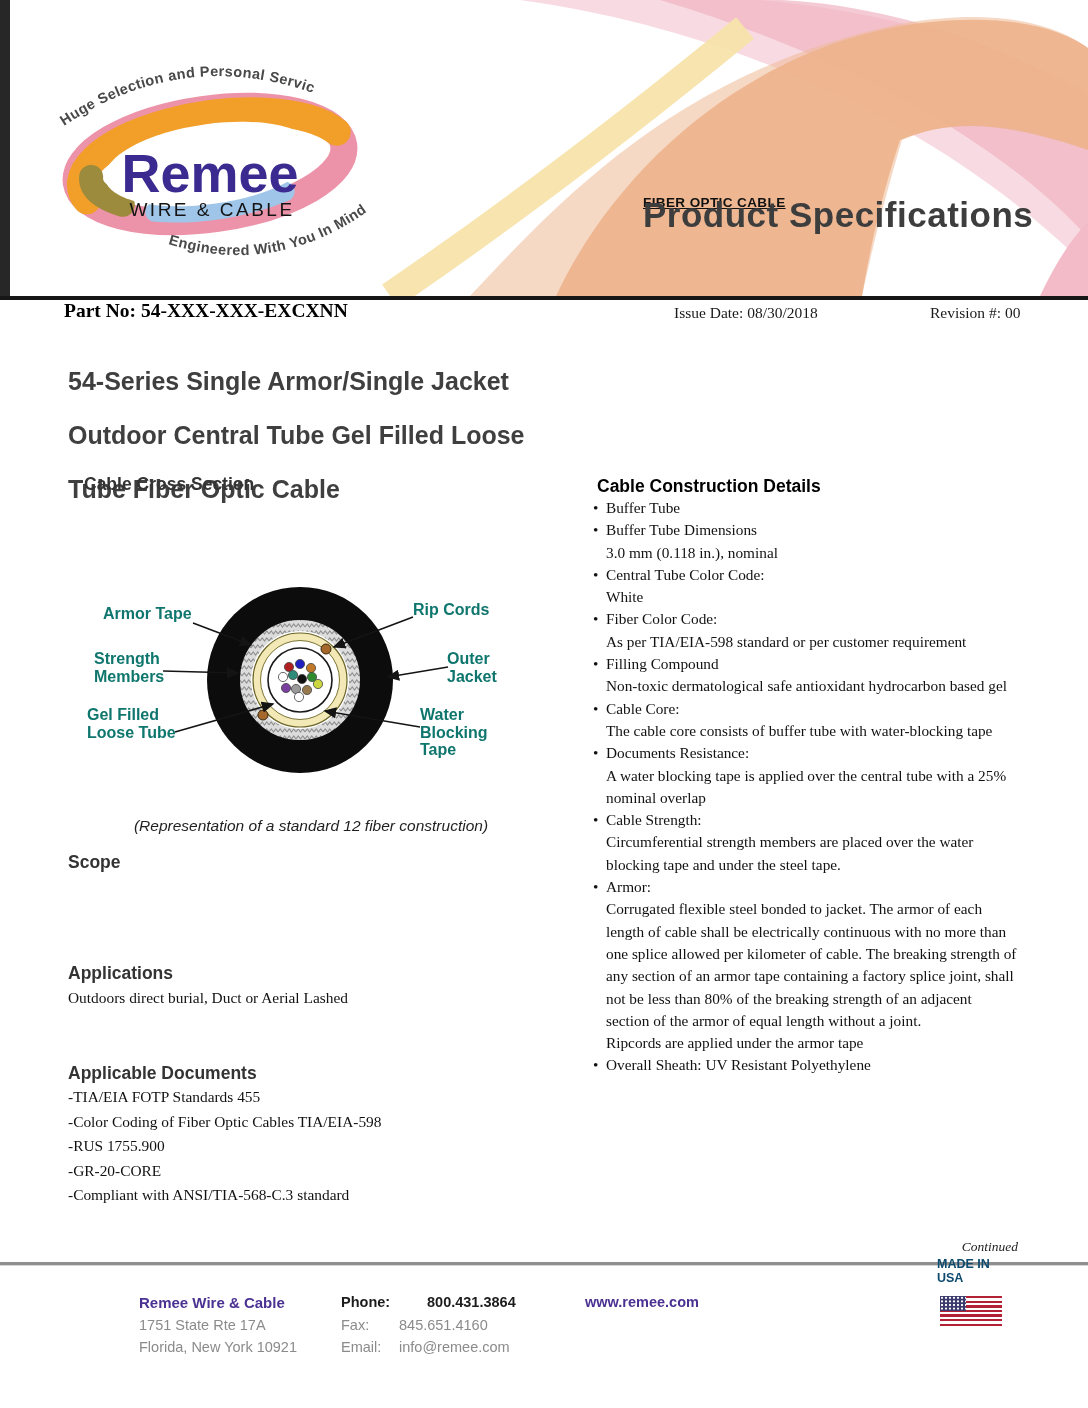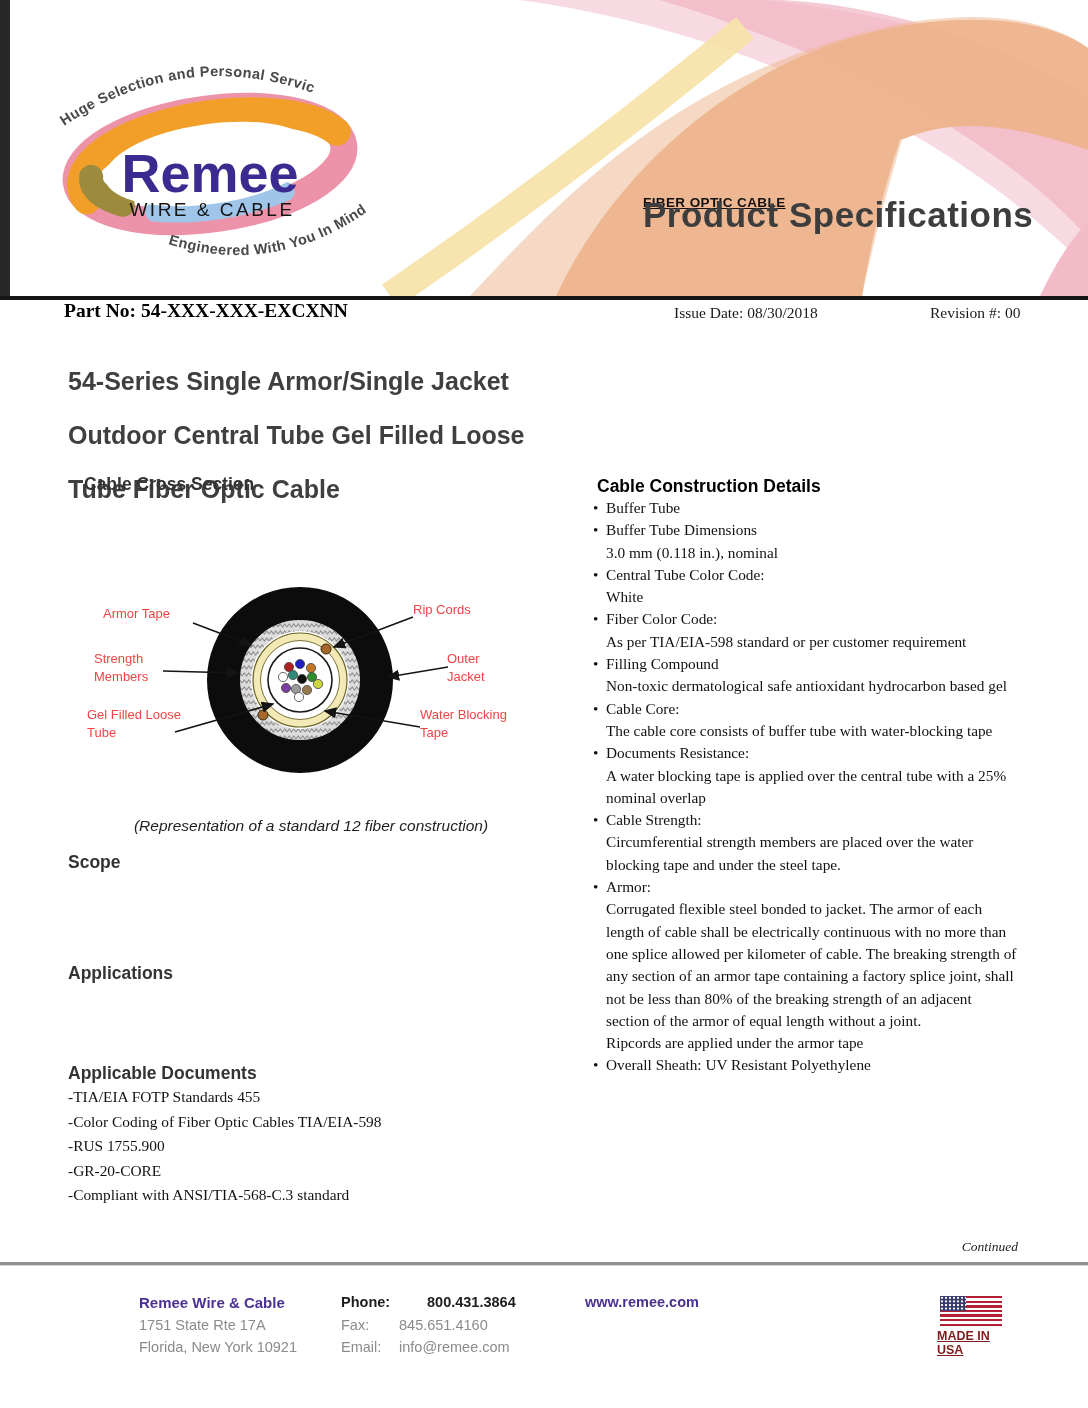--- a/index.html
+++ b/index.html
@@ -18,21 +18,21 @@
   .part-no{left:64px;top:300px;font-family:"Liberation Serif",serif;font-weight:bold;font-size:19.5px;color:#000;}
   .issue-date{left:674px;top:304px;font-family:"Liberation Serif",serif;font-size:15.5px;}
   .revision{left:930px;top:304px;font-family:"Liberation Serif",serif;font-size:15.5px;}
   .doc-title{left:68px;top:354px;width:480px;font-size:25px;font-weight:bold;color:#3f3f3f;
              line-height:54px;white-space:pre-line;}
   .sec-head{font-size:17.5px;font-weight:bold;color:#333;}
   .serif{font-family:"Liberation Serif",serif;font-size:15.4px;color:#111;}
   
   .cs-head{left:84px;top:474px;}
   #diagram{position:absolute;left:80px;top:580px;width:440px;height:200px;}
-  .dlabel{position:absolute;font-size:13px;font-weight:normal;color:#ef4444;line-height:17.5px;}
+  .dlabel{position:absolute;font-size:16px;font-weight:bold;color:#0f766e;line-height:17.5px;}
   .caption{left:80px;top:817px;width:462px;text-align:center;font-style:italic;font-size:15.5px;color:#1f1f1f;}
   
   .scope-head{left:68px;top:852px;}
   .scope-body{left:68px;top:872px;width:484px;line-height:23px;}
   .apps-head{left:68px;top:963px;}
   .apps-body{left:68px;top:986px;width:484px;line-height:23px;}
   .docs-head{left:68px;top:1063px;}
   .docs-list{left:68px;top:1085px;width:484px;}
   .doc-item{line-height:24.5px;}
   
@@ -53,21 +53,21 @@
   .f-ph{left:399px;top:1294px;font-size:14.5px;font-weight:bold;color:#1c1c1c;padding-left:28px;}
   .f-fxl{left:341px;top:1317px;}
   .f-fx{left:399px;top:1317px;}
   .f-eml{left:341px;top:1339px;}
   .f-em{left:399px;top:1339px;}
   .f-web{left:585px;top:1294px;font-size:14.5px;font-weight:bold;color:#4b3192;}
   .flag{position:absolute;left:940px;top:1296px;width:62px;height:30px;
         background:repeating-linear-gradient(180deg,#b22234 0 2.31px,#ffffff 2.31px 4.62px);}
   .canton{position:absolute;left:0;top:0;width:26px;height:14.5px;background-color:#3c3b6e;
           background-image:radial-gradient(circle,#ffffff 0.8px,rgba(0,0,0,0) 1.2px);background-size:4px 3.6px;}
-  .made-usa{left:937px;top:1329px;width:68px;font-size:12.5px;font-weight:bold;color:#7f1d1d;letter-spacing:0;text-decoration:underline;}
+  .made-usa{left:937px;top:1257px;width:68px;font-size:12.5px;font-weight:bold;color:#0c4a6e;letter-spacing:0;}
 </style>
 </head>
 <body>
 
 <div class="page">
 
   <svg id="swoosh" viewBox="0 0 1088 296" aria-hidden="true">
     <path d="M 520,0 C 740,30 950,130 1088,268 L 1088,92 C 950,18 760,-14 620,0 Z" fill="#f6cdd8" opacity="0.75"></path>
     <path d="M 660,0 C 860,60 1010,150 1088,238 L 1088,96 C 970,24 830,-6 730,0 Z" fill="#f0b3c2" opacity="0.7"></path>
     <path d="M 390,296 Q 560,180 745,28" stroke="#f7e3ab" stroke-width="28" fill="none" opacity="0.95"></path>
@@ -162,20 +162,21 @@
   <div class="dlabel" style="left:87px;top:706px;width:100px;">Gel Filled Loose Tube</div>
   <div class="dlabel" style="left:413px;top:601px;">Rip Cords</div>
   <div class="dlabel" style="left:447px;top:650px;width:70px;">Outer Jacket</div>
   <div class="dlabel" style="left:420px;top:706px;width:88px;">Water Blocking Tape</div>
 
   <div class="abs caption">(Representation of a standard 12 fiber construction)</div>
 
   <div class="abs sec-head scope-head">Scope</div>
 
   <div class="abs sec-head apps-head">Applications</div>
+  <div class="abs serif apps-body">Outdoors direct burial, Duct or Aerial Lashed</div>
 
   <div class="abs sec-head docs-head">Applicable Documents</div>
   <div class="abs serif docs-list">
       <div class="doc-item">-TIA/EIA FOTP Standards 455</div>
       <div class="doc-item">-Color Coding of Fiber Optic Cables TIA/EIA-598</div>
       <div class="doc-item">-RUS 1755.900</div>
       <div class="doc-item">-GR-20-CORE</div>
       <div class="doc-item">-Compliant with ANSI/TIA-568-C.3 standard</div>
     </div>
 

